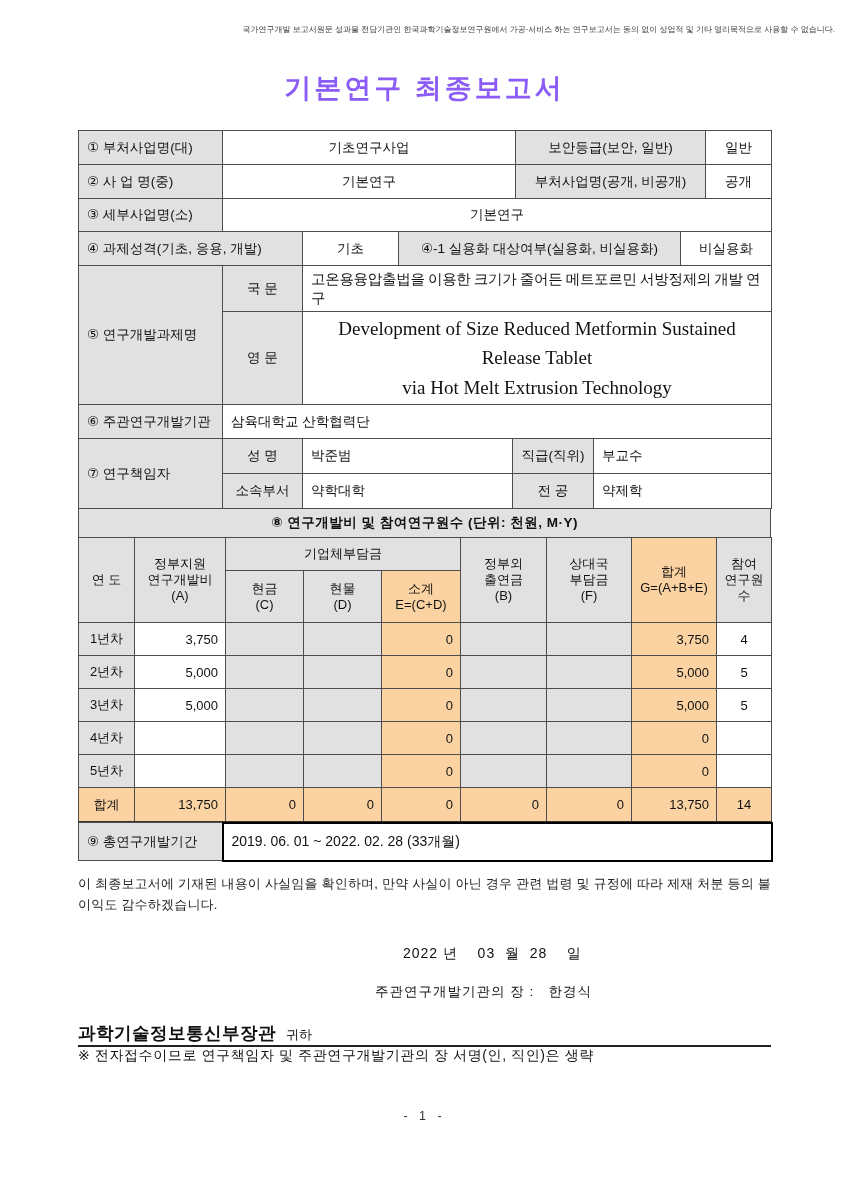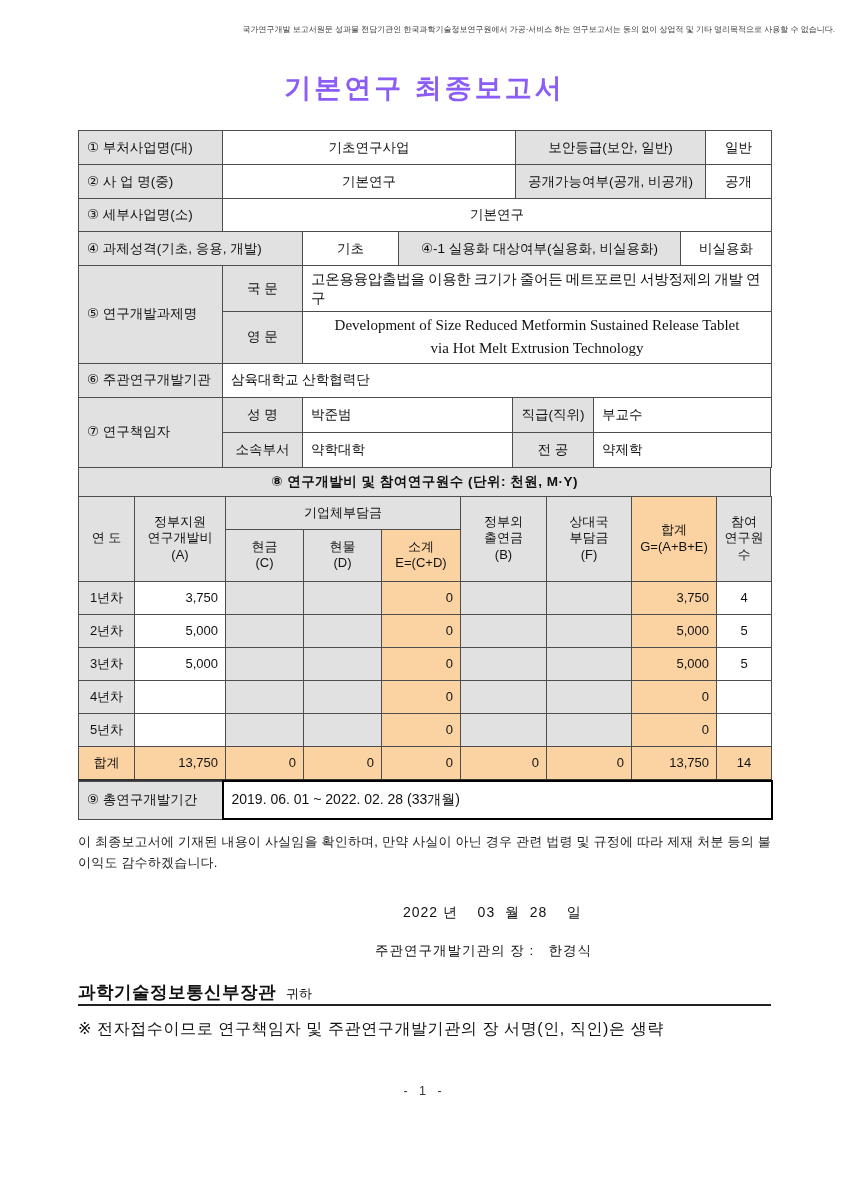--- a/index.html
+++ b/index.html
@@ -31,21 +31,21 @@
     overflow:hidden;
   }
   .g{background:var(--cell-gray);}
   .o{background:var(--cell-orange);}
   .c{text-align:center;}
   .l{text-align:left;}
   .r{text-align:right;}
   .pre{white-space:pre-line;line-height:1.25;}
   .serif{font-family:"Liberation Serif","DejaVu Serif",serif;}
   .kor-title{font-size:14.5px;letter-spacing:-0.3px;}
-  .eng-title{font-size:15px;line-height:1.55;text-align:center;}
+  .eng-title{font-size:19px;line-height:1.55;text-align:center;}
   .band{
     width:693px;height:30px;margin-top:-1px;
     border:1px solid var(--line);background:var(--cell-gray);
     display:flex;align-items:center;justify-content:center;
     font-size:13.5px;font-weight:600;letter-spacing:0.5px;
   }
   .budget td{font-size:13px;padding:2px 7px;}
   .budget{border-bottom:2px solid #333;}
   .period-value{border:2px solid #000;text-align:left;font-size:14px;}
   .declaration{
@@ -53,21 +53,21 @@
     text-align:justify;letter-spacing:0.2px;color:#222;
   }
   .sig-date{margin:30px 0 0 325px;font-size:14px;white-space:pre;letter-spacing:1px;}
   .sig-line{margin:20px 0 0 297px;font-size:13.5px;white-space:pre;letter-spacing:1px;}
   .minister-row{
     margin-top:20px;border-bottom:2px solid #222;
     display:flex;align-items:baseline;gap:10px;
   }
   .minister{font-size:17.5px;font-weight:bold;letter-spacing:0.5px;}
   .gwiha{font-size:13px;}
-  .note{margin-top:13px;font-size:16px;letter-spacing:0.6px;}
+  .note{font-size:14px;letter-spacing:0.6px;}
   .page-num{margin-top:44px;text-align:center;font-size:12.5px;color:#333;letter-spacing:4px;}
 </style>
 </head>
 <body>
 
 <div class="disclaimer">국가연구개발 보고서원문 성과물 전담기관인 한국과학기술정보연구원에서 가공·서비스 하는 연구보고서는 동의 없이 상업적 및 기타 영리목적으로 사용할 수 없습니다.</div>
 
 <h1 class="title">기본연구  최종보고서</h1>
 
 <div class="content">
@@ -82,21 +82,21 @@
     <tbody>
         <tr style="height:34px">
       <td class="g l">① 부처사업명(대)</td>
       <td class="c">기초연구사업</td>
       <td class="g c">보안등급(보안, 일반)</td>
       <td class="c">일반</td>
     </tr>
     <tr style="height:34px">
       <td class="g l">② 사 업 명(중)</td>
       <td class="c">기본연구</td>
-      <td class="g c">공개가능여부(공개, 비공개)</td>
+      <td class="g c">부처사업명(공개, 비공개)</td>
       <td class="c">공개</td>
     </tr>
   </tbody>
     </table>
 
   <table>
     <colgroup>
         <col style="width:144px">
         <col style="width:549px">
       </colgroup>

